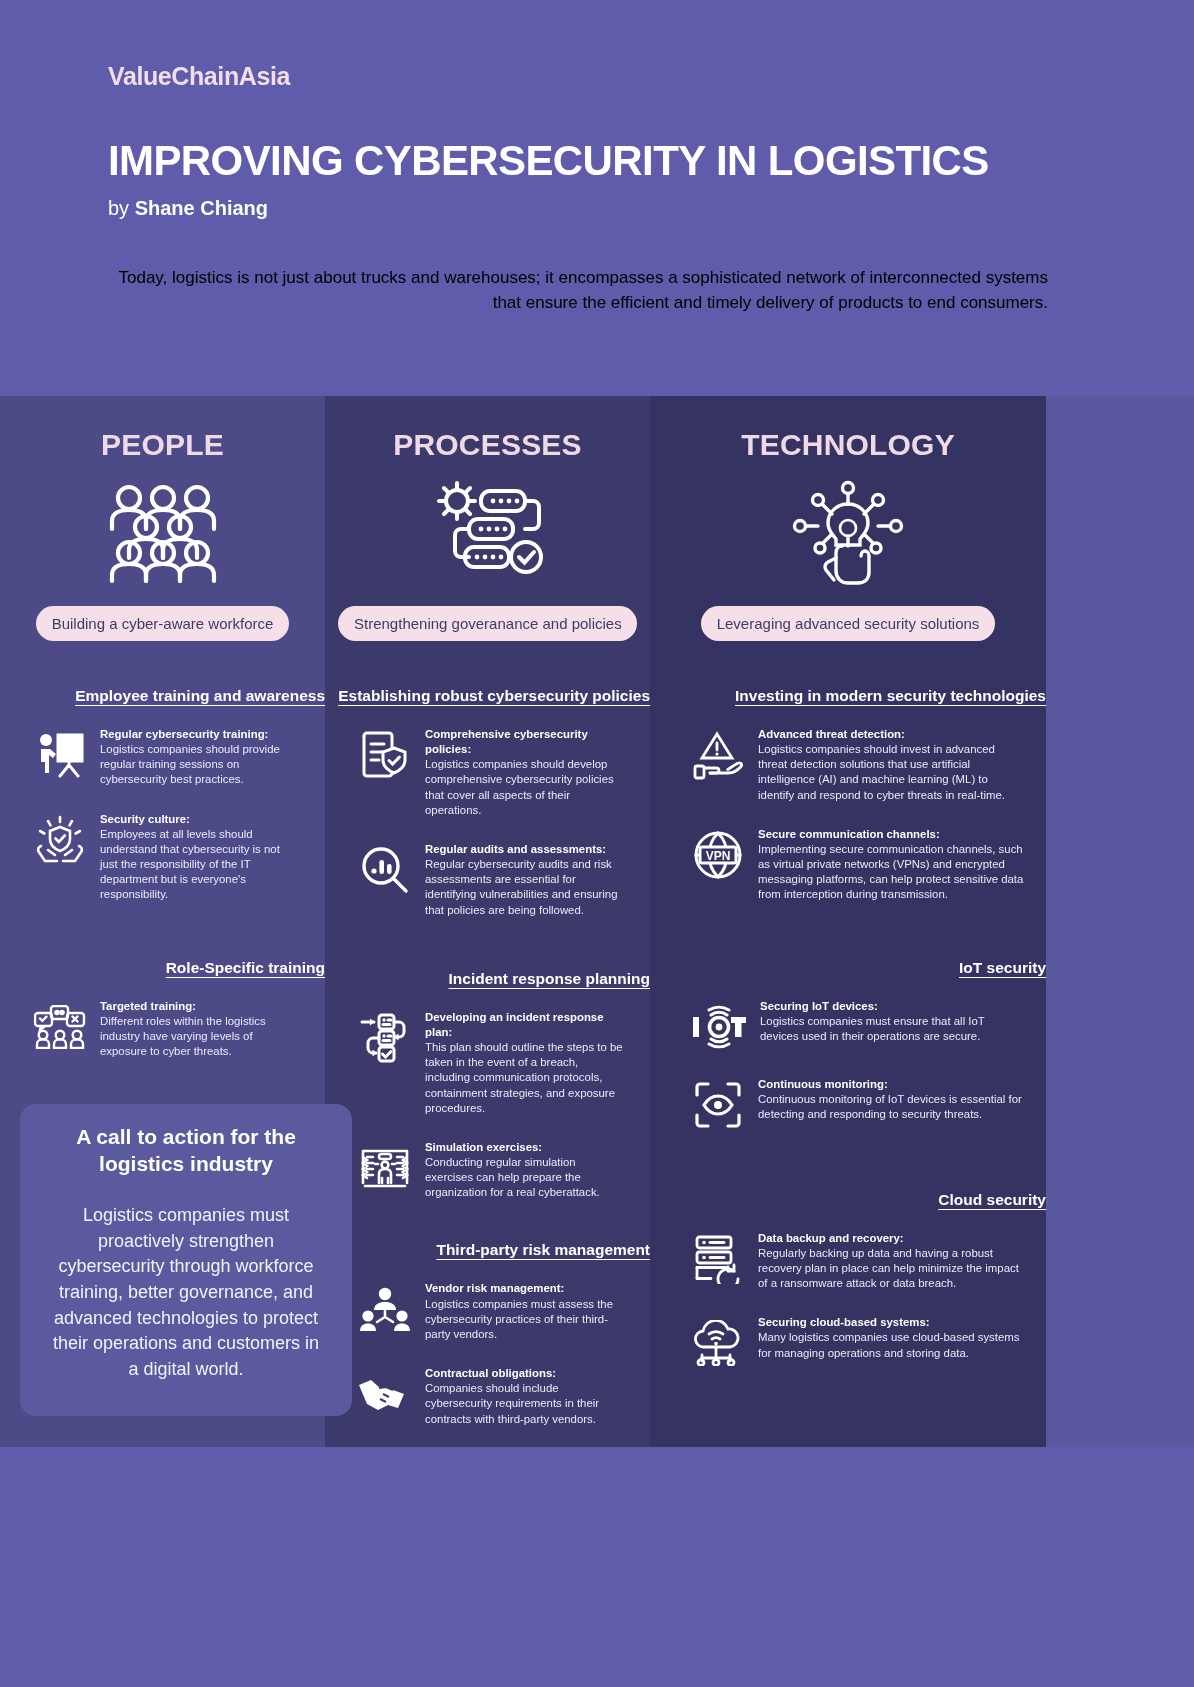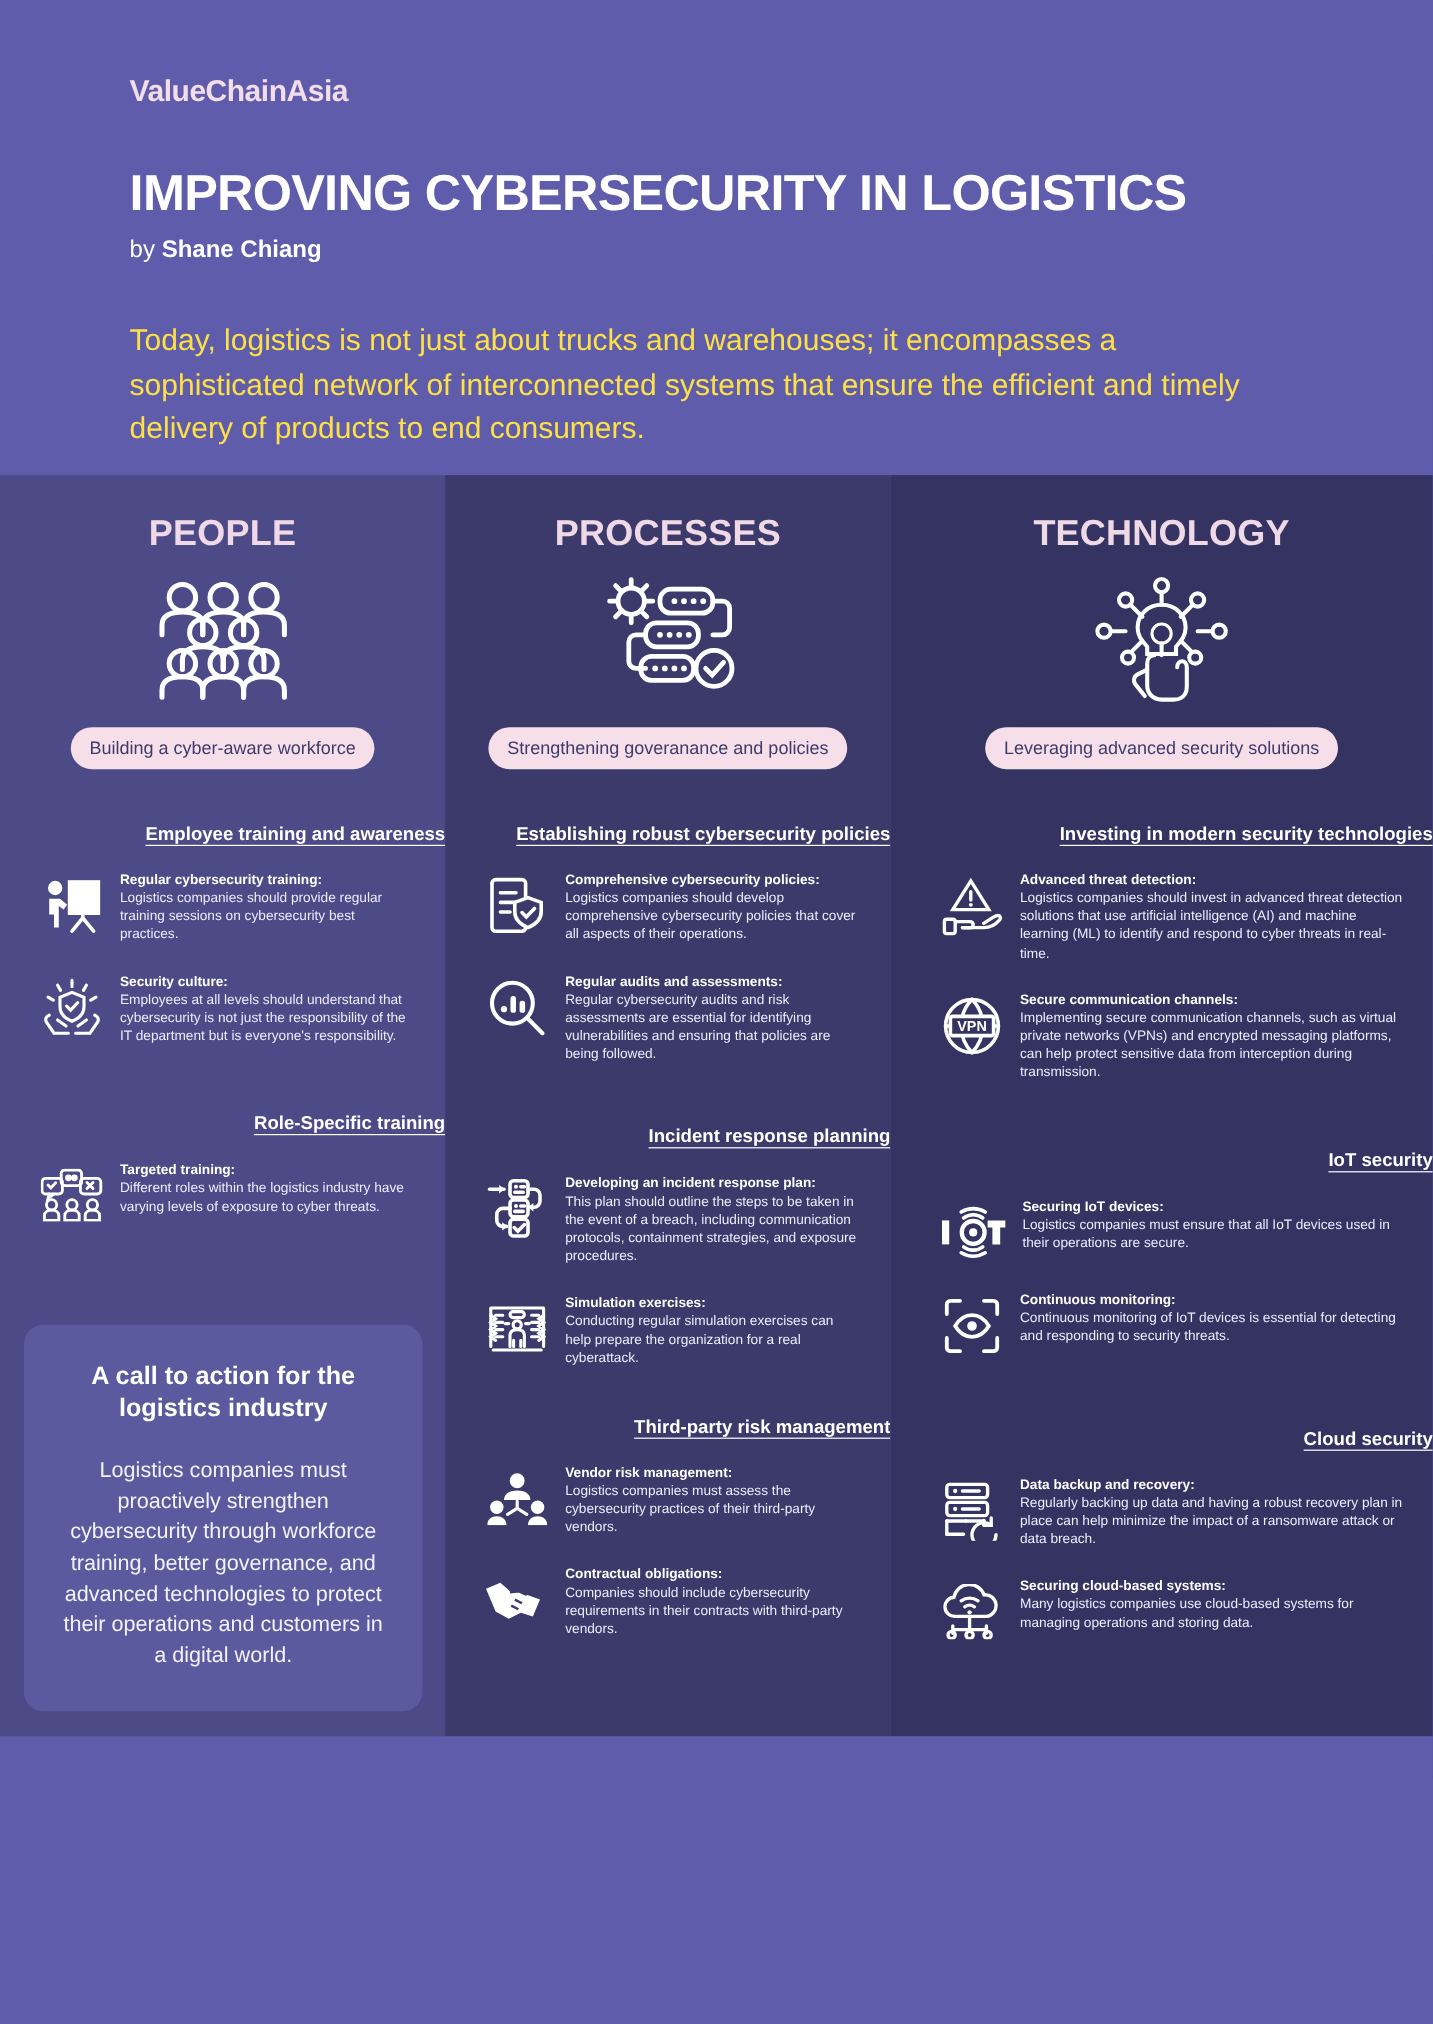--- a/index.html
+++ b/index.html
@@ -28,32 +28,33 @@
     font-size:42px; font-weight:bold;
     letter-spacing:-0.6px;
     color:#ffffff;
     line-height:1.05;
     margin-bottom:14px;
   }
   .byline { font-size:20px; color:#ffffff; font-weight:400; }
   .byline b { font-weight:bold; }
   .lede {
     margin-top:46px;
-    font-size:25px;
+    font-size:17px;
     line-height:1.46;
-    color:#fde047;
+    color:#000000;
     max-width:940px;
     font-weight:300;
+    text-align:right;
   }
 
   
   #band {
     position:absolute;
     top:396px; left:0;
-    width:1194px; height:1051px;
+    width:1046px; height:1051px;
     display:flex;
   }
   .col { position:relative; padding-top:32px; }
   .col.c1 { width:371px; background:#4d4b87; }
   .col.c2 { width:371px; background:#3b3a6b; }
   .col.c3 { width:452px; background:#343362; }
 
   .col-title {
     text-align:center;
     font-size:30px; font-weight:bold;
@@ -108,21 +109,21 @@
   .item .txt { font-size:11.4px; line-height:1.33; color:#eceafb; }
   .item .txt .lbl { font-weight:bold; color:#ffffff; display:block; font-size:11.4px; }
 
   
   #cta {
     position:absolute;
     left:20px; top:1104px;
     width:332px;
     background:#5c5a9e;
     border-radius:16px;
-    padding:30px 26px 34px 26px;
+    padding:20px 26px 34px 26px;
     text-align:center;
   }
   #cta .cta-title {
     font-size:21px; font-weight:bold; line-height:1.27;
     margin-bottom:26px;
   }
   #cta .cta-body { font-size:18px; line-height:1.42; color:#f3f2fc; font-weight:300; }
 
   #footer {
     position:absolute; top:1447px; left:0;

